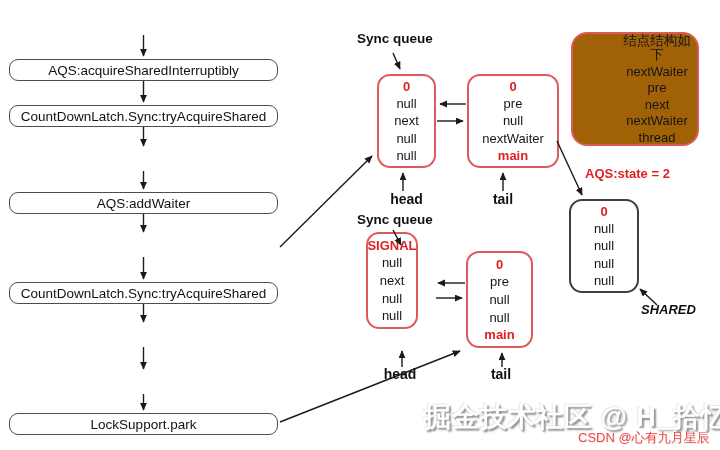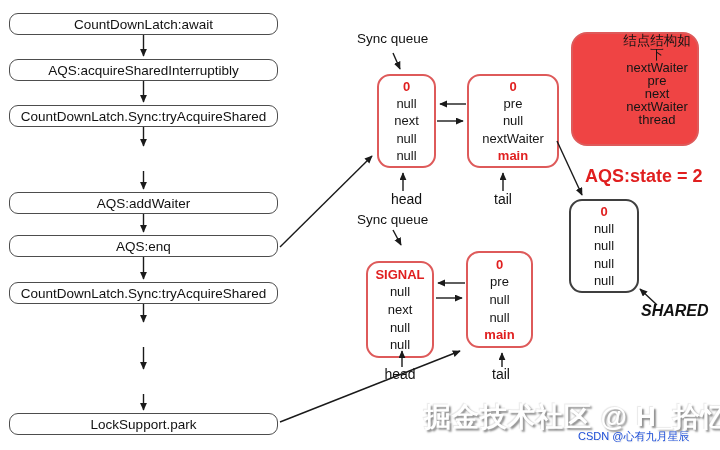--- a/index.html
+++ b/index.html
@@ -19,53 +19,51 @@
   .node {
     position:absolute; box-sizing:border-box; background:#fff;
     border:2px solid #de5a5a; border-radius:13px;
     display:flex; flex-direction:column; justify-content:space-evenly;
     align-items:center; text-align:center; font-size:13px; line-height:1;
   }
   .node.black { border-color:#3f3f3f; }
   .f { white-space:nowrap; }
   .r { color:#e01f1f; font-weight:600; }
   .struct {
-    position:absolute; box-sizing:border-box; background:#ef4444;
+    position:absolute; box-sizing:border-box; background:#a16207;
     border:2px solid #de5a5a; border-radius:16px;
-    display:flex; flex-direction:column; justify-content:flex-start;
+    display:flex; flex-direction:column; justify-content:space-between;
     align-items:center; text-align:center; font-size:13px; line-height:1;padding-left:44px;
   }
   .struct .title { font-size:13.5px; }
-  .lbl { position:absolute; font-size:14px; color:#111; white-space:nowrap; }
-  .lbl.bold { font-weight:400; font-size:13.5px; }
+  .lbl { position:absolute; font-size:14px; color:#111; white-space:nowrap;font-weight:bold; }
+  .lbl.bold { font-weight:700; font-size:13.5px; }
   .lbl.center { text-align:center; }
-  .state-label { position:absolute; font-size:18px; font-weight:700; color:#e01f1f; white-space:nowrap; }
-  .shared-label { position:absolute; font-size:16px; font-weight:700; font-style:italic; color:#111; }
+  .state-label { position:absolute; font-size:13px; font-weight:700; color:#e01f1f; white-space:nowrap; }
+  .shared-label { position:absolute; font-size:13px; font-weight:700; font-style:italic; color:#111; }
   .wm-main {
     position:absolute; font-size:27px; font-weight:700; letter-spacing:1px;
     color:#ffffff; text-shadow:2px 2px 2px #8f8f8f, -1px -1px 1px #e8e8e8;
     white-space:nowrap; z-index:5;
   }
   .wm-sub {
-    position:absolute; font-size:11px; color:#1d4ed8;
+    position:absolute; font-size:13px; color:#ef4444;
     text-shadow:1px 1px 0 #efefef; white-space:nowrap; z-index:5;
   }
   svg.arrows { position:absolute; left:0; top:0; pointer-events:none; }
   svg.arrows line { stroke:#1a1a1a; stroke-width:1.4; }
 </style>
 </head>
 <body>
 
 <div id="stage">
 
-  <div class="fbox" style="top:13px">CountDownLatch:await</div>
   <div class="fbox" style="top:59px">AQS:acquireSharedInterruptibly</div>
   <div class="fbox" style="top:105px">CountDownLatch.Sync:tryAcquireShared</div>
   <div class="fbox" style="top:192px">AQS:addWaiter</div>
-  <div class="fbox" style="top:235px">AQS:enq</div>
   <div class="fbox" style="top:282px">CountDownLatch.Sync:tryAcquireShared</div>
   <div class="fbox" style="top:413px">LockSupport.park</div>
 
   <div class="lbl bold" style="left:357px; top:31px">Sync queue</div>
 
   <div class="node" style="left:377px; top:74px; width:59px; height:94px">
     <div class="f r">0</div>
     <div class="f">null</div>
     <div class="f">next</div>
     <div class="f">null</div>
@@ -78,21 +76,21 @@
     <div class="f">null</div>
     <div class="f">nextWaiter</div>
     <div class="f r">main</div>
   </div>
 
   <div class="lbl center" style="left:377px; top:191px; width:59px">head</div>
   <div class="lbl center" style="left:473px; top:191px; width:60px">tail</div>
 
   <div class="lbl bold" style="left:357px; top:212px">Sync queue</div>
 
-  <div class="node" style="left:366px; top:261px; width:68px; height:97px">
+  <div class="node" style="left:366px; top:232px; width:52px; height:97px">
     <div class="f r">SIGNAL</div>
     <div class="f">null</div>
     <div class="f">next</div>
     <div class="f">null</div>
     <div class="f">null</div>
   </div>
 
   <div class="node" style="left:466px; top:251px; width:67px; height:97px">
     <div class="f r">0</div>
     <div class="f">pre</div>

